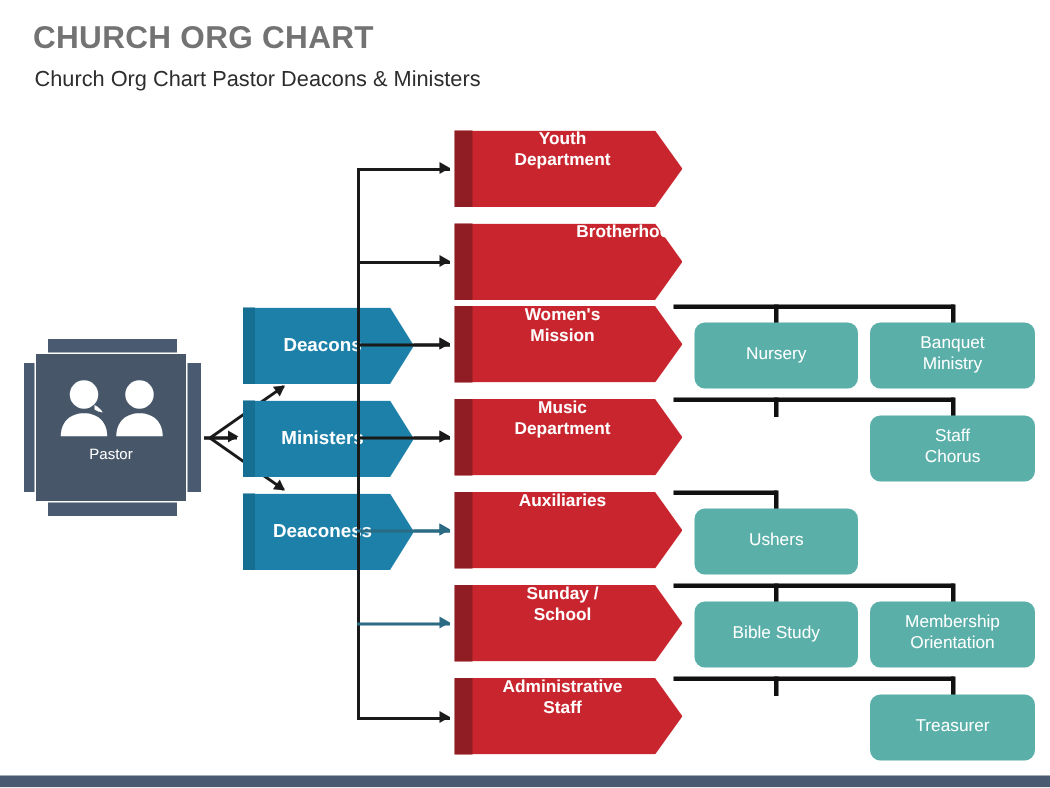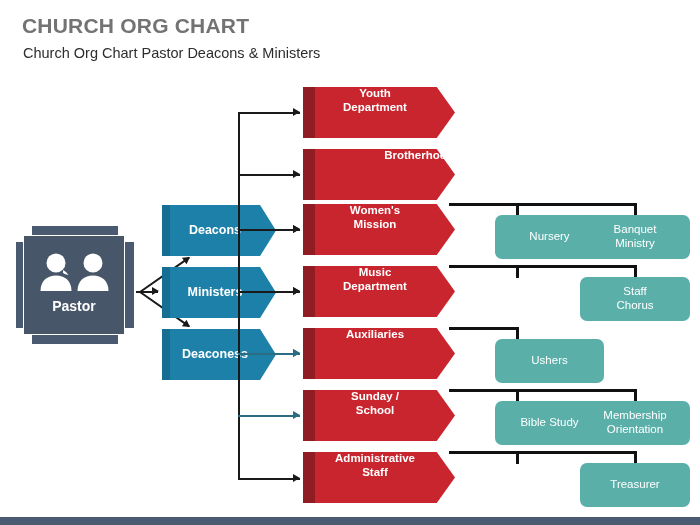--- a/index.html
+++ b/index.html
@@ -93,22 +93,22 @@
     align-items: center;
     justify-content: center;
     gap: 3px;
   }
   .pastor-label {
     position: absolute;
     left: 8px;
     top: 72px;
     width: 100px;
     text-align: center;
-    font-size: 14px;
-    font-weight: bold;
+    font-size: 10px;
+    font-weight: normal;
     color: #ffffff;
   }
 
   
   .blue-box {
     position: absolute;
     left: 162px;
     width: 114px;
     height: 51px;
     background: #1d80a8;
@@ -178,21 +178,21 @@
     display: flex;
     align-items: center;
     justify-content: center;
     text-align: center;
     font-size: 11.5px;
     color: #ffffff;
     line-height: 1.2;
     padding: 0 4px;
     box-sizing: border-box;
   }
-  .teal-left  { left: 463px; width: 109px; margin-left: 32px; }
+  .teal-left  { left: 463px; width: 109px; }
   .teal-right { left: 580px; width: 110px; }
 
   
   .line-h {
     position: absolute;
     background: #1a1a1a;
     height: 2px;
   }
   .line-v {
     position: absolute;

